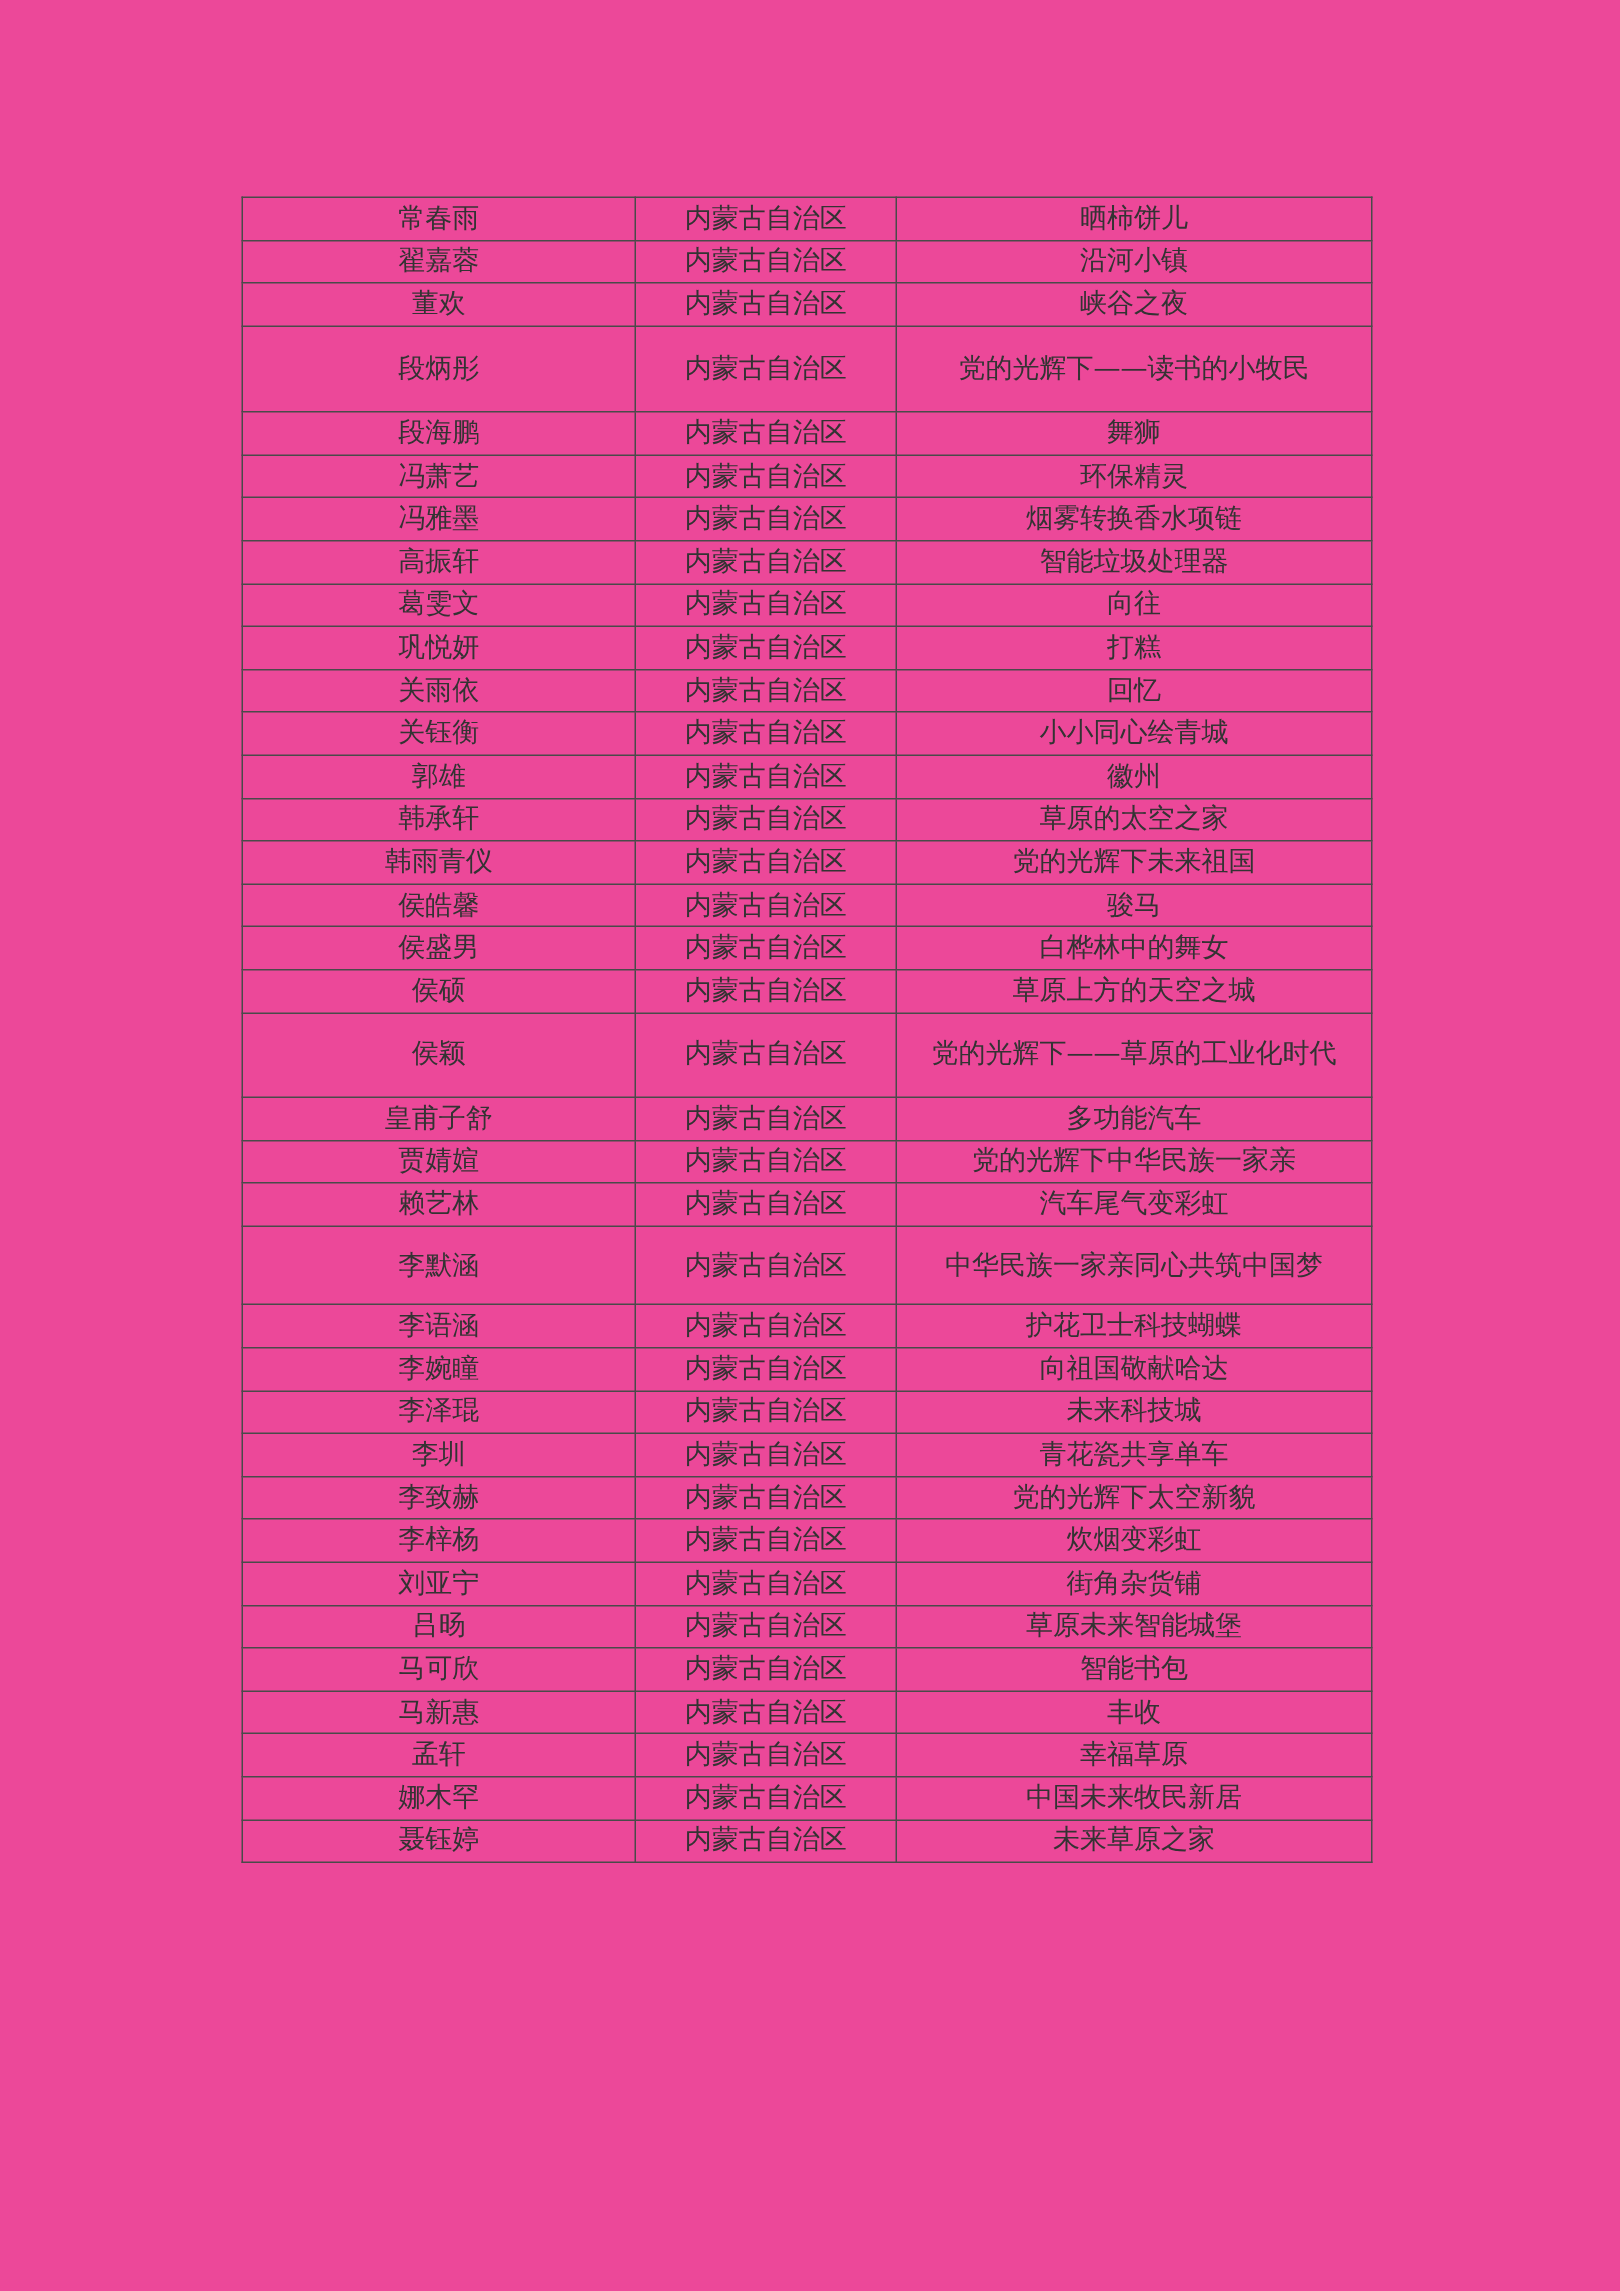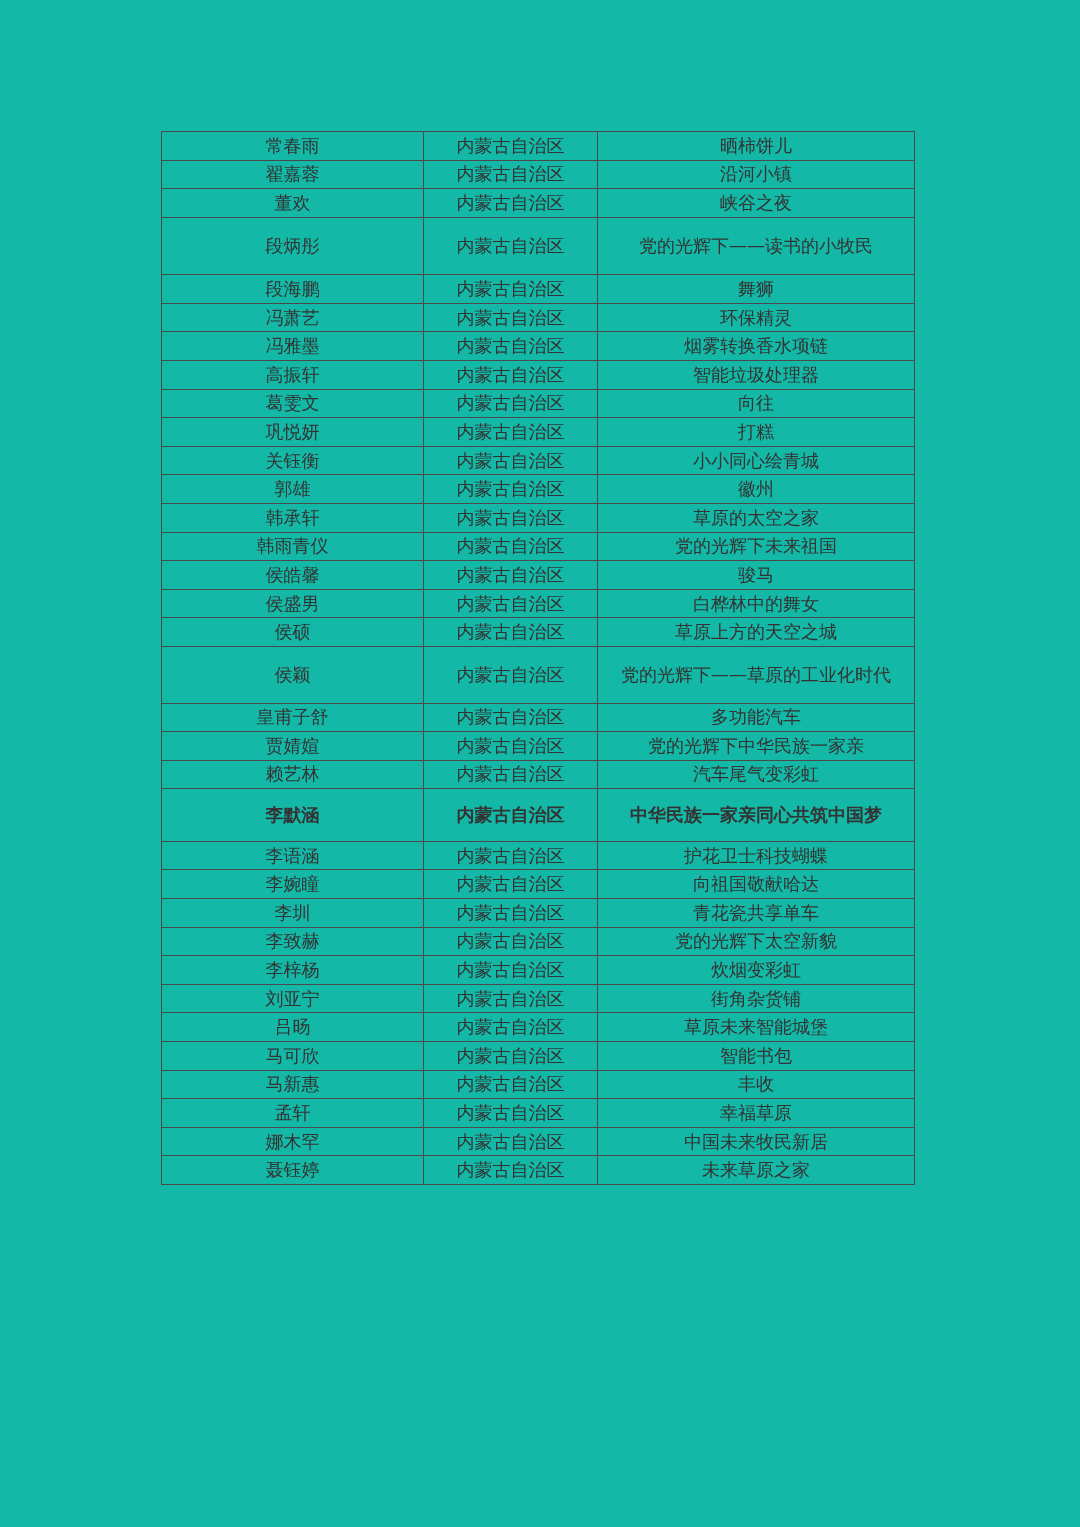--- a/index.html
+++ b/index.html
@@ -11,21 +11,21 @@
     width: 1080px;
     height: 1527px;
     position: relative;
     overflow: hidden;
     font-family: "DejaVu Serif", "Liberation Serif", serif;
   }
   .page {
     position: absolute;
     left: 0; top: 0;
     width: 1080px; height: 1527px;
-    background: #14b8a6;
+    background: #ec4899;
   }
   table.roster {
     position: absolute;
     left: 161px;
     top: 131px;
     width: 753px;
     border-collapse: collapse;
     table-layout: fixed;
     color: #333333;
     font-size: 18px;
@@ -35,21 +35,21 @@
     text-align: center;
     vertical-align: middle;
     padding: 0;
     height: 27.6px;
     line-height: 20px;
     white-space: nowrap;
     overflow: hidden;
   }
   table.roster tr.tall-58 td { height: 56.5px; }
   table.roster tr.tall-57 td { height: 55.5px; }
-  table.roster tr.tall-53 td { height: 51.5px; font-weight: bold; }
+  table.roster tr.tall-53 td { height: 51.5px; }
   col.c-name { width: 262px; }
   col.c-region { width: 174px; }
   col.c-title { width: 317px; }
 </style>
 </head>
 <body>
 
 <div class="page">
   <table class="roster">
     <colgroup>
@@ -102,20 +102,25 @@
           <td>葛雯文</td>
           <td>内蒙古自治区</td>
           <td>向往</td>
         </tr>
         <tr>
           <td>巩悦妍</td>
           <td>内蒙古自治区</td>
           <td>打糕</td>
         </tr>
         <tr>
+          <td>关雨依</td>
+          <td>内蒙古自治区</td>
+          <td>回忆</td>
+        </tr>
+        <tr>
           <td>关钰衡</td>
           <td>内蒙古自治区</td>
           <td>小小同心绘青城</td>
         </tr>
         <tr>
           <td>郭雄</td>
           <td>内蒙古自治区</td>
           <td>徽州</td>
         </tr>
         <tr>
@@ -170,20 +175,25 @@
         </tr>
         <tr>
           <td>李语涵</td>
           <td>内蒙古自治区</td>
           <td>护花卫士科技蝴蝶</td>
         </tr>
         <tr>
           <td>李婉瞳</td>
           <td>内蒙古自治区</td>
           <td>向祖国敬献哈达</td>
+        </tr>
+        <tr>
+          <td>李泽琨</td>
+          <td>内蒙古自治区</td>
+          <td>未来科技城</td>
         </tr>
         <tr>
           <td>李圳</td>
           <td>内蒙古自治区</td>
           <td>青花瓷共享单车</td>
         </tr>
         <tr>
           <td>李致赫</td>
           <td>内蒙古自治区</td>
           <td>党的光辉下太空新貌</td>

